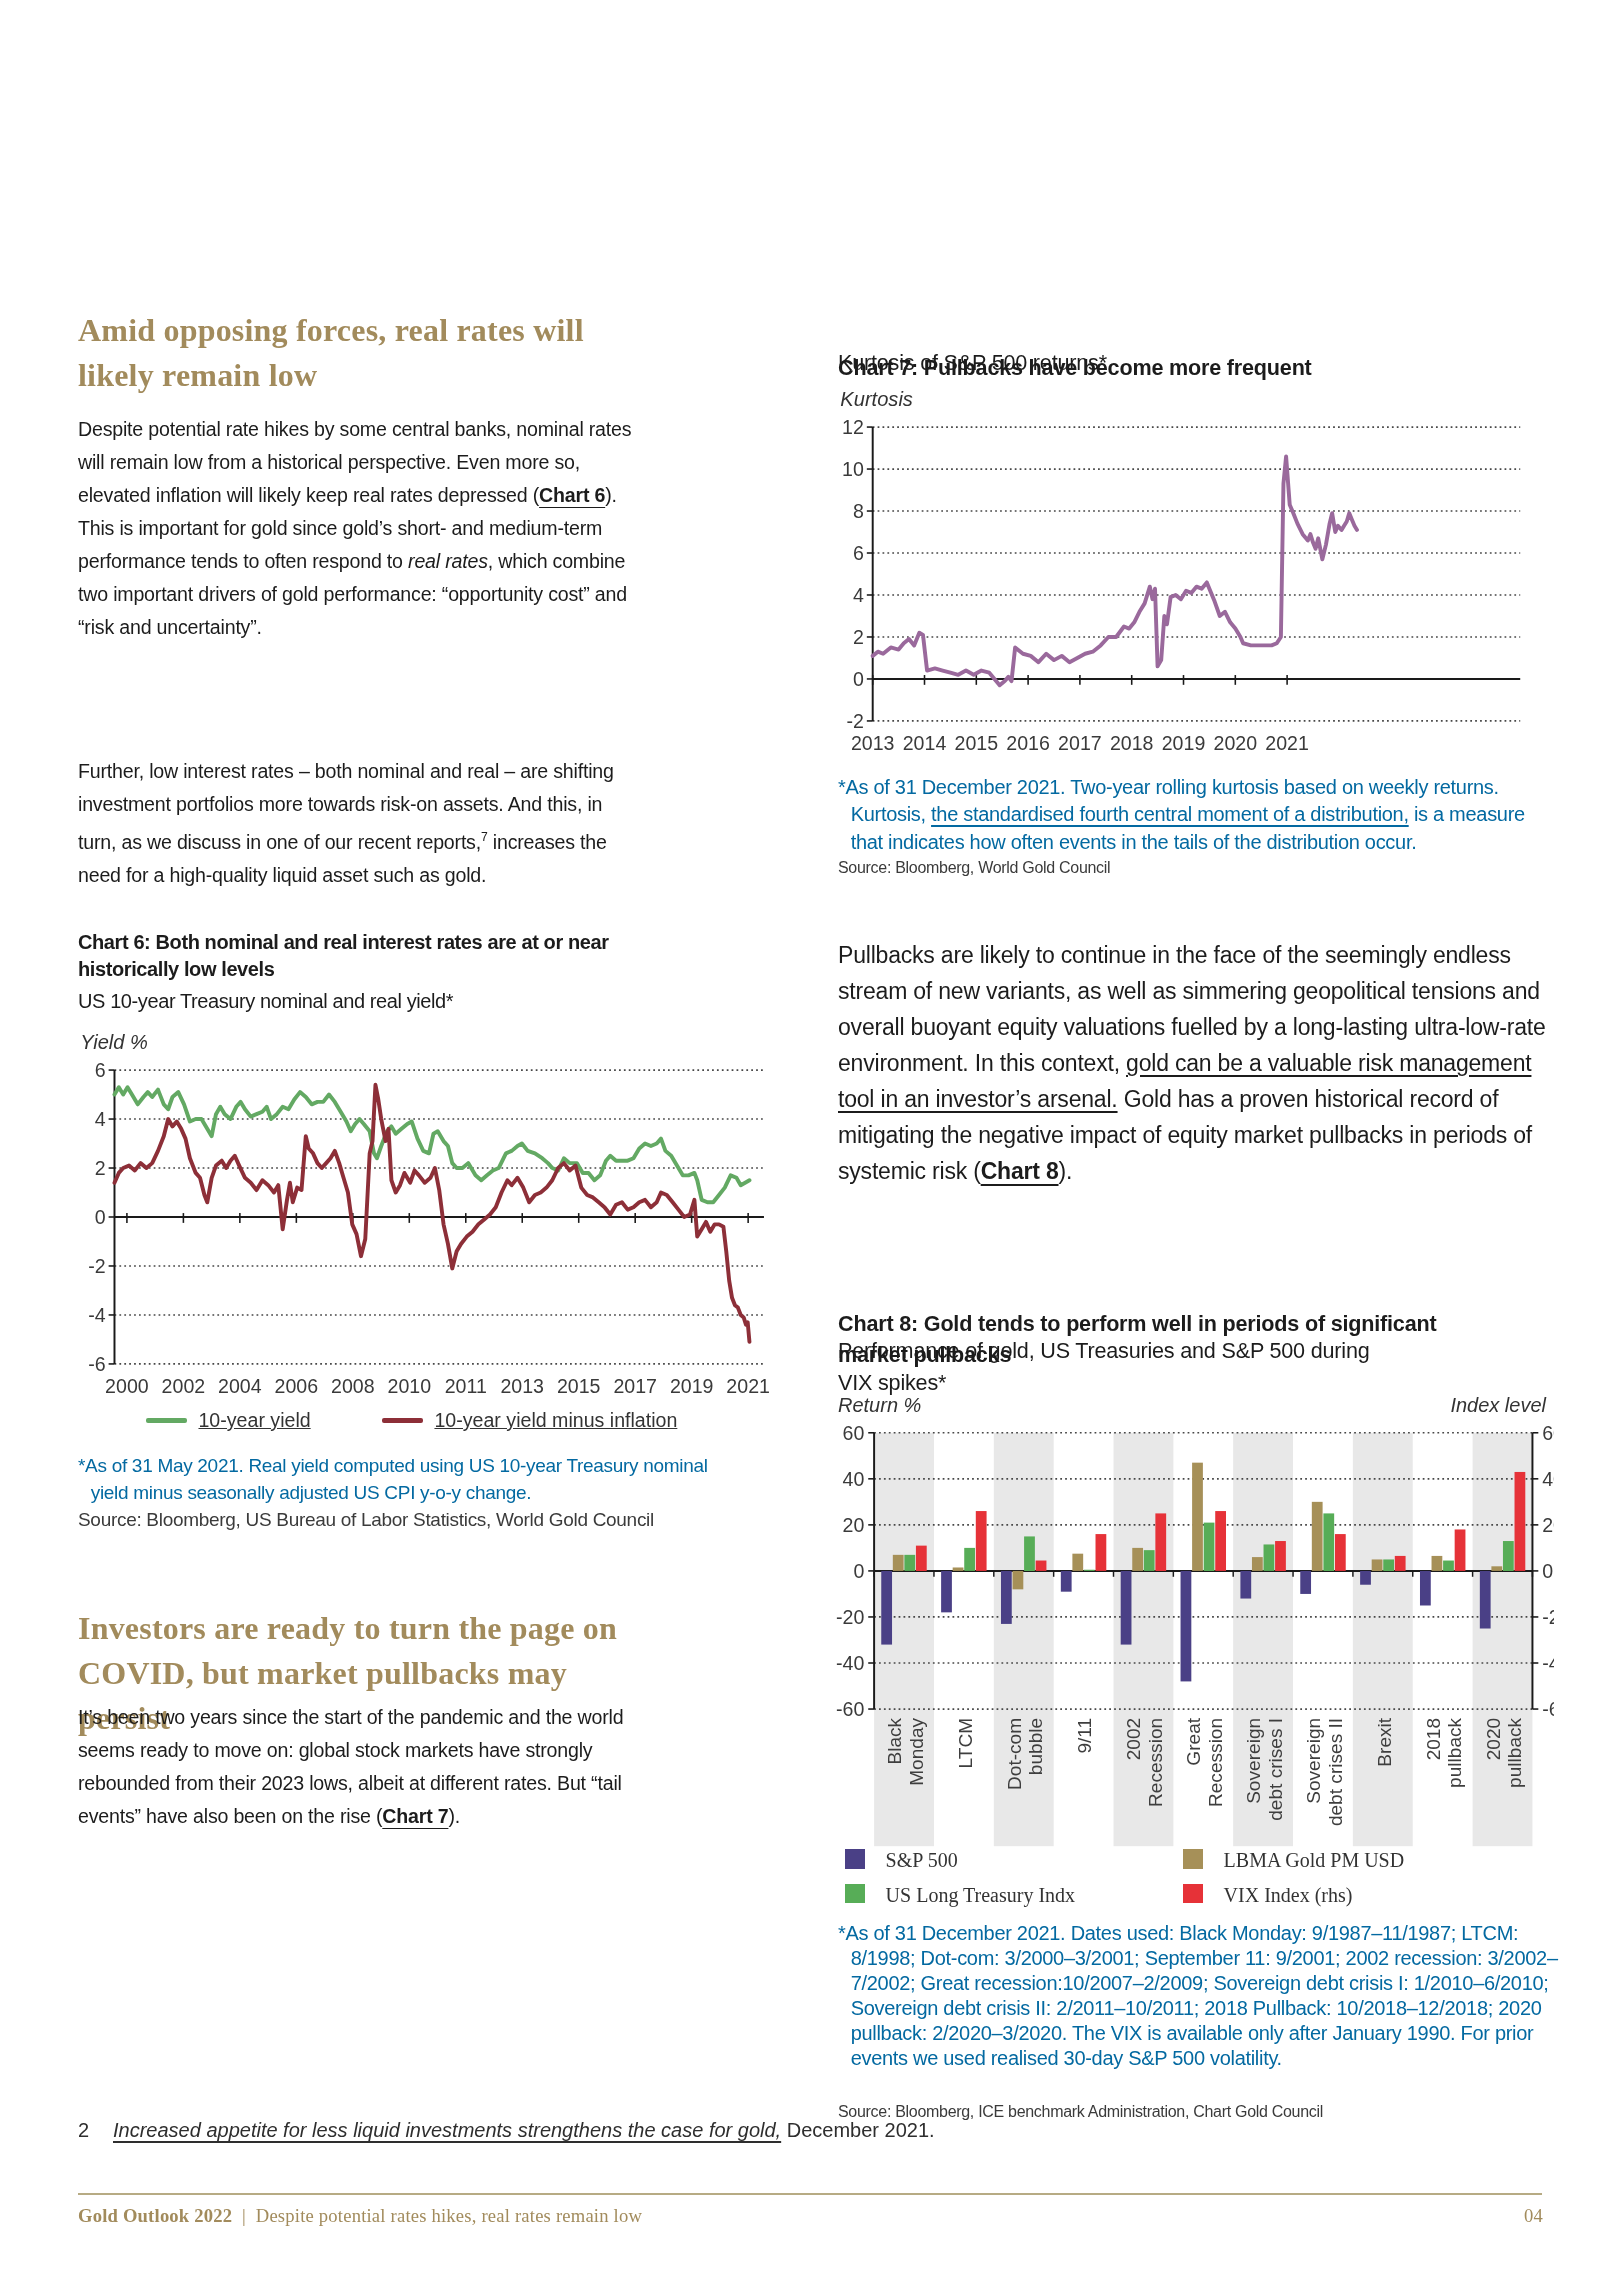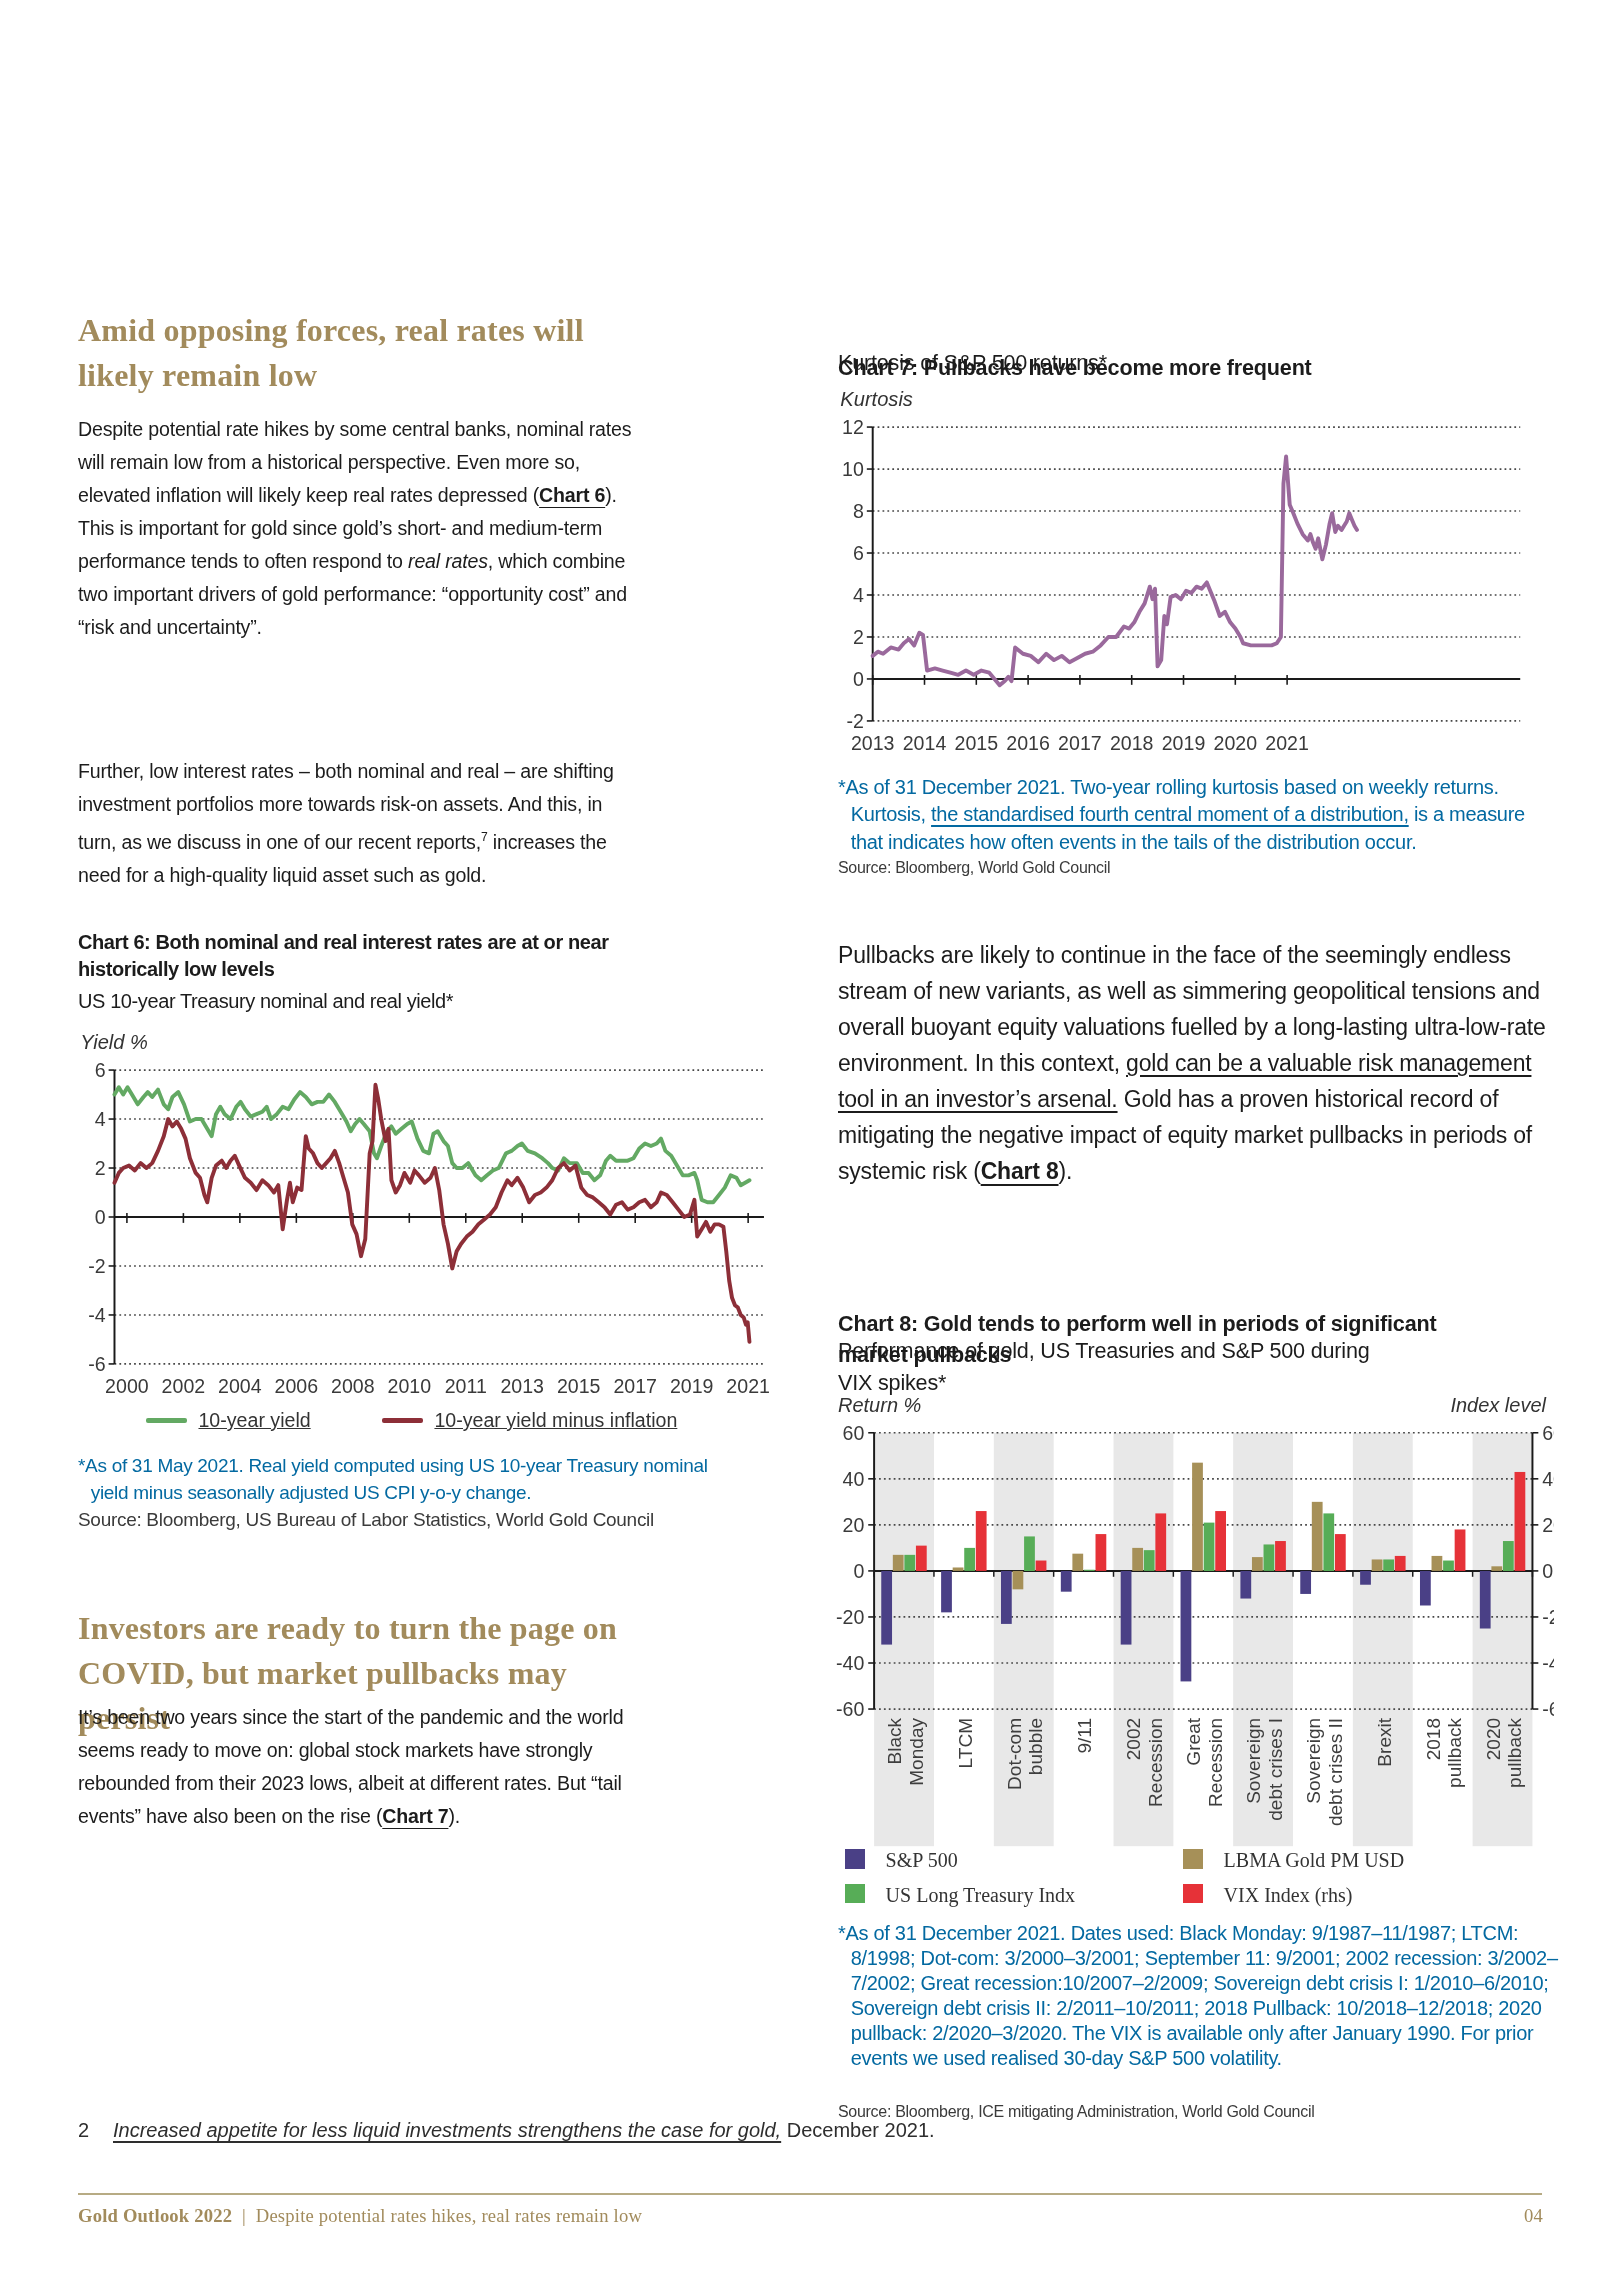--- a/index.html
+++ b/index.html
@@ -333,21 +333,21 @@
         <span class="sq" style="background: rgb(87, 173, 87);"></span>
         <span>US Long Treasury Indx</span>
       </span>
       <span class="it">
         <span class="sq" style="background: rgb(230, 50, 56);"></span>
         <span>VIX Index (rhs)</span>
       </span>
     </div>
 
   <div class="abs footnote fn-c8" style="left:838px;top:1921px;width:717px;"><span>*As of 31 December 2021. Dates used: Black Monday: 9/1987–11/1987; LTCM: 8/1998; Dot-com: 3/2000–3/2001; September 11: 9/2001; 2002 recession: 3/2002–7/2002; Great recession:10/2007–2/2009; Sovereign debt crisis I: 1/2010–6/2010; Sovereign debt crisis II: 2/2011–10/2011; 2018 Pullback: 10/2018–12/2018; 2020 pullback: 2/2020–3/2020. The VIX is available only after January 1990. For prior events we used realised 30-day S&amp;P 500 volatility.</span></div>
-  <div class="abs source" style="left:838px;top:2103px;width:717px;">Source: Bloomberg, ICE mitigating Administration, World Gold Council</div>
+  <div class="abs source" style="left:838px;top:2103px;width:717px;">Source: Bloomberg, ICE benchmark Administration, Chart Gold Council</div>
 
   <div class="abs pgfoot" style="left:78px;top:2119px;width:1470px;">
     <span class="num">2</span>
     <span><span class="s-iu">Increased appetite for less liquid investments strengthens the case for gold,</span><span> December 2021.</span></span>
   </div>
 
   <div class="abs rule" style="left:78px;top:2193px;width:1464px;"></div>
 
   <div class="abs footer" style="left:78px;top:2205px;width:1274px;">
     <span class="b">Gold Outlook 2022</span><span class="sep">|</span><span>Despite potential rates hikes, real rates remain low</span>

